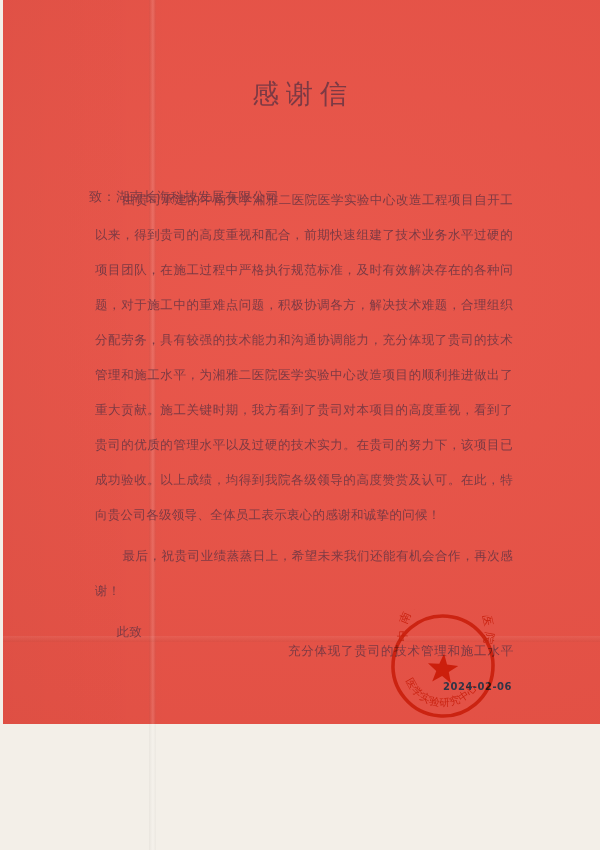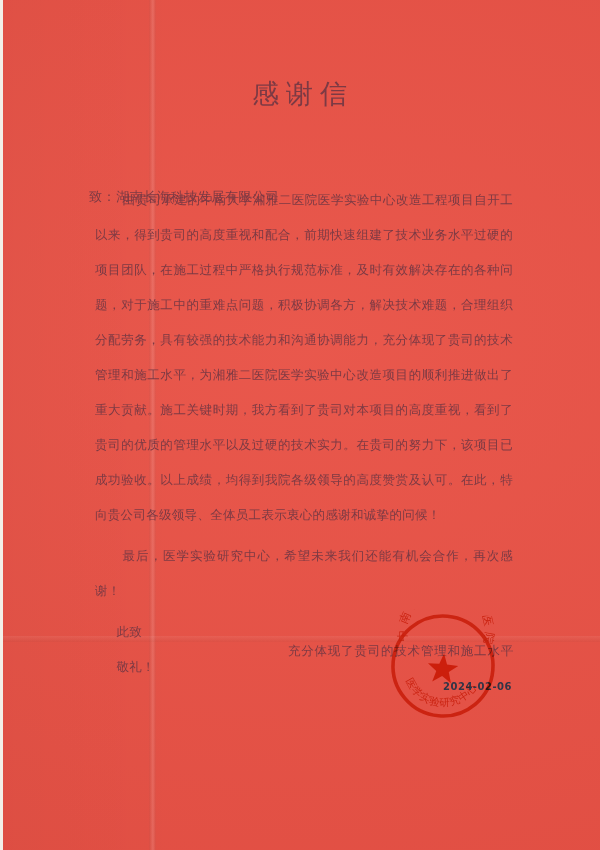--- a/index.html
+++ b/index.html
@@ -2,21 +2,21 @@
 <html><head>
 <meta charset="utf-8">
 <style>
   html,body{margin:0;padding:0;}
   body{
     width:600px;height:850px;overflow:hidden;position:relative;
     background:#f3efe8;
     font-family:"DejaVu Serif","Liberation Serif",serif;
   }
   .paper{
-    position:absolute;left:3px;top:0;width:597px;height:850px;
+    position:absolute;left:3px;top:0;width:597px;height:724px;
     background:#e85145;
     background-image:
       radial-gradient(ellipse 900px 600px at 50% 40%, rgba(255,255,255,0.04), rgba(0,0,0,0.03)),
       linear-gradient(90deg, rgba(0,0,0,0.02) 0%, rgba(255,255,255,0.0) 30%);
   }
   .fold-v{
     position:absolute;top:0;left:146px;width:7px;height:850px;
     background:linear-gradient(90deg, rgba(0,0,0,0.04), rgba(255,255,255,0.14) 55%, rgba(0,0,0,0.03));
   }
   .fold-h{
@@ -64,24 +64,23 @@
 <div class="paper">
   <div class="fold-v"></div>
   <div class="fold-h"></div>
 
   <div class="title">感谢信</div>
 
   <div class="recipient">致：湖南长海科技发展有限公司</div>
 
   <div class="body-text">
     <p>由贵司承建的中南大学湘雅二医院医学实验中心改造工程项目自开工以来，得到贵司的高度重视和配合，前期快速组建了技术业务水平过硬的项目团队，在施工过程中严格执行规范标准，及时有效解决存在的各种问题，对于施工中的重难点问题，积极协调各方，解决技术难题，合理组织分配劳务，具有较强的技术能力和沟通协调能力，充分体现了贵司的技术管理和施工水平，为湘雅二医院医学实验中心改造项目的顺利推进做出了重大贡献。施工关键时期，我方看到了贵司对本项目的高度重视，看到了贵司的优质的管理水平以及过硬的技术实力。在贵司的努力下，该项目已成功验收。以上成绩，均得到我院各级领导的高度赞赏及认可。在此，特向贵公司各级领导、全体员工表示衷心的感谢和诚挚的问候！</p>
-    <p>最后，医学实验研究中心，希望未来我们还能有机会合作，再次感谢！</p>
+    <p>最后，祝贵司业绩蒸蒸日上，希望未来我们还能有机会合作，再次感谢！</p>
     <div class="closing">
       <p>此致</p>
-      <p>敬礼！</p>
     </div>
   </div>
 
   <div class="signature">充分体现了贵司的技术管理和施工水平</div>
 
   <div class="date">2024-02-06</div>
 
   <div class="seal">
     <svg viewBox="0 0 108 108" xmlns="http://www.w3.org/2000/svg">
       <g fill="none" stroke="none">

